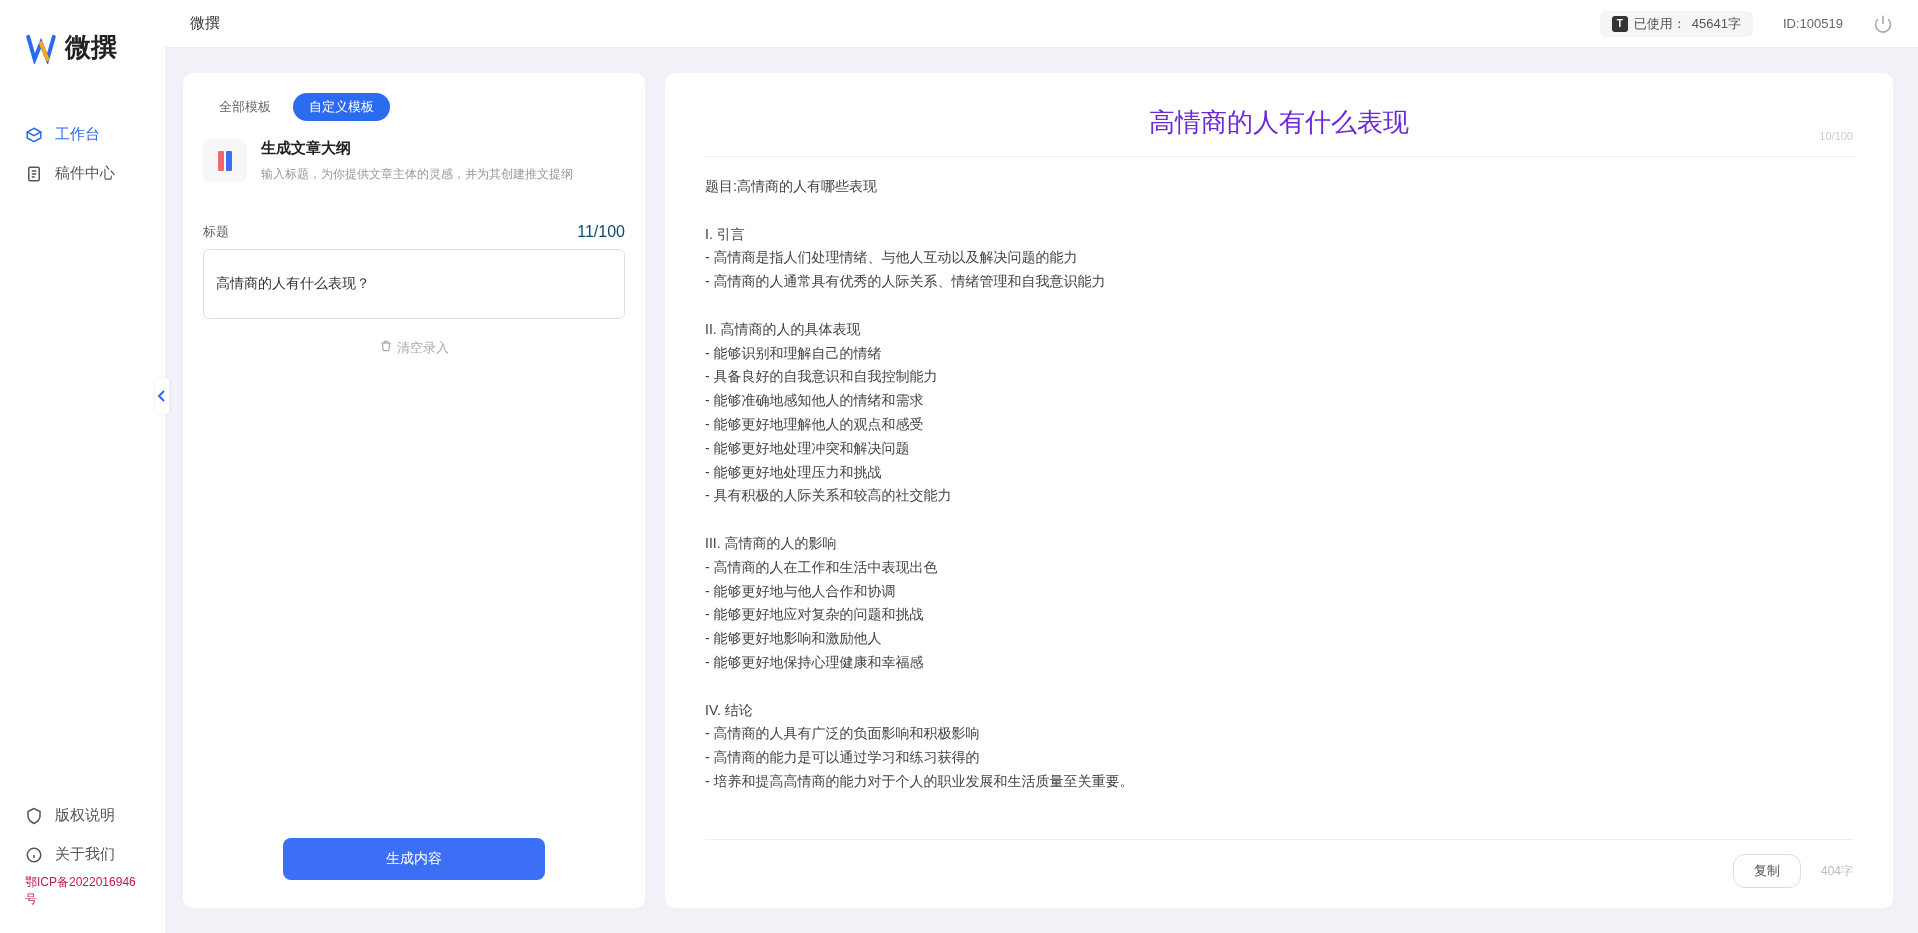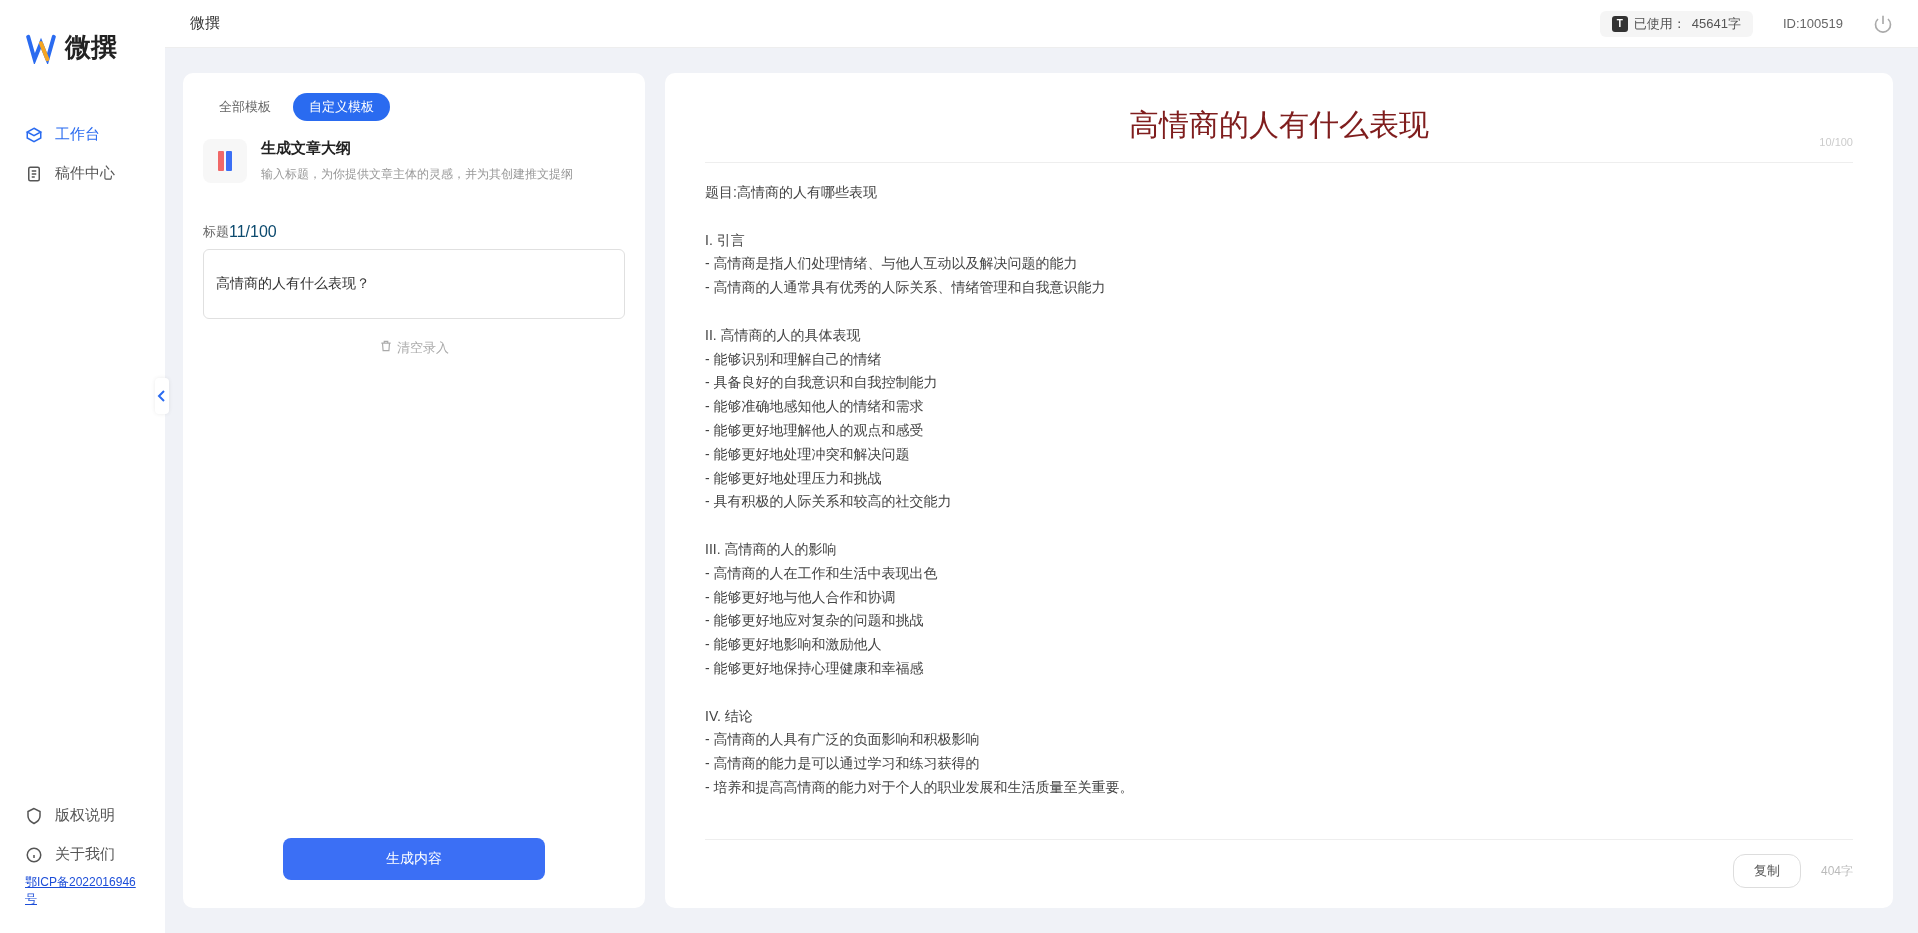--- a/index.html
+++ b/index.html
@@ -7,50 +7,50 @@
 .app { display: flex; height: 100%; }
 .sidebar { width: 165px; background: #fff; display: flex; flex-direction: column; padding: 30px 0 15px; }
 .logo { display: flex; align-items: center; gap: 8px; padding: 0 25px 50px; }
 .logo-icon { width: 32px; height: 32px; }
 .logo-text { font-size: 26px; font-weight: 700; color: #222; }
 .nav { flex: 1; }
 .nav-item { display: flex; align-items: center; gap: 12px; padding: 10px 25px; font-size: 15px; color: #555; cursor: pointer; }
 .nav-item.active { color: #2a6bf0; }
 .nav-icon { width: 18px; height: 18px; display: inline-flex; align-items: center; justify-content: center; }
 .sidebar-bottom { padding: 0 0 10px; }
-.icp { padding: 0 25px; font-size: 12px; color: #1d4ed8; text-decoration: underline; }
+.icp { padding: 0 25px; font-size: 12px; color: #be185d; }
 .main { flex: 1; display: flex; flex-direction: column; background: #f0f2f7; position: relative; }
 .topbar { height: 48px; background: #fff; display: flex; align-items: center; justify-content: space-between; padding: 0 25px; border-bottom: 1px solid #eee; }
 .topbar-title { font-size: 15px; color: #333; }
 .topbar-right { display: flex; align-items: center; gap: 30px; }
 .usage-badge { display: flex; align-items: center; gap: 6px; background: #f5f5f5; border-radius: 6px; padding: 4px 12px; font-size: 13px; color: #555; }
 .usage-badge .badge-t { background: #333; color: #fff; width: 16px; height: 16px; border-radius: 3px; display: inline-flex; align-items: center; justify-content: center; font-size: 10px; font-weight: bold; }
 .user-id { font-size: 13px; color: #666; }
 .power-icon { width: 20px; height: 20px; color: #aaa; cursor: pointer; }
 .content { flex: 1; display: flex; gap: 20px; padding: 25px 25px 25px 18px; overflow: hidden; }
 .panel { background: #fff; border-radius: 10px; display: flex; flex-direction: column; }
 .panel-left { width: 462px; padding: 20px 0; }
 .panel-right { flex: 1; padding: 20px 40px 20px; }
 .tabs { display: flex; gap: 6px; padding: 0 20px 18px; }
 .tab { padding: 5px 16px; border-radius: 14px; font-size: 13px; cursor: pointer; color: #666; }
 .tab.active { background: #2a6bf0; color: #fff; }
 .template-card { display: flex; gap: 14px; padding: 0 20px 20px; }
 .template-icon { width: 44px; height: 44px; background: #f7f7f7; border-radius: 8px; display: flex; align-items: center; justify-content: center; font-size: 20px; }
 .template-info .template-title { font-size: 15px; font-weight: 600; color: #222; margin-bottom: 8px; }
 .template-info .template-desc { font-size: 12px; color: #999; }
 .field-block { padding: 20px 20px 0; }
-.field-row { display: flex; justify-content: flex-start; align-items: center; margin-bottom: 8px; }
+.field-row { display: flex; justify-content: space-between; align-items: center; margin-bottom: 8px; }
 .field-label { font-size: 13px; color: #666; }
 .field-count { font-size: 16px; color: #0c4a6e; }
 .title-input { width: 100%; border: 1px solid #e0e0e0; border-radius: 6px; padding: 26px 12px; font-size: 14px; color: #333; outline: none; }
 .clear-row { display: flex; justify-content: center; gap: 4px; padding: 20px 0; color: #aaa; font-size: 13px; cursor: pointer; }
 .panel-left .spacer { flex: 1; }
 .generate-btn { margin: 0 100px 8px; background: #3b6ff5; color: #fff; border: none; border-radius: 8px; padding: 12px 0; font-size: 14px; cursor: pointer; }
 .result-header { position: relative; border-bottom: 1px solid #eee; padding: 12px 0 16px; margin-bottom: 18px; }
-.result-title { font-size: 30px; font-family: "SimSun", serif; color: #7f1d1d; text-align: center; }
+.result-title { font-size: 26px; font-family: "SimSun", serif; color: #6d28d9; text-align: center; }
 .result-header .char-limit { position: absolute; right: 0; bottom: 14px; font-size: 11px; color: #ccc; }
 .result-body { flex: 1; overflow-y: auto; font-size: 14px; line-height: 1.7; color: #444; white-space: pre-line; }
 .result-footer { margin-top: 10px; padding-top: 14px; border-top: 1px solid #eee; display: flex; justify-content: flex-end; align-items: center; gap: 20px; }
 .copy-btn { border: 1px solid #ddd; background: #fff; border-radius: 12px; padding: 7px 20px; font-size: 13px; color: #555; cursor: pointer; }
 .char-count { font-size: 12px; color: #bbb; }
 .collapse-handle { position: absolute; left: -10px; top: 378px; width: 14px; height: 36px; background: #fff; border-radius: 4px; box-shadow: 0 0 4px rgba(0,0,0,0.08); display: flex; align-items: center; justify-content: center; cursor: pointer; }
 .collapse-handle svg { color: #2a6bf0; }
 </style>
 </head>
 <body>

